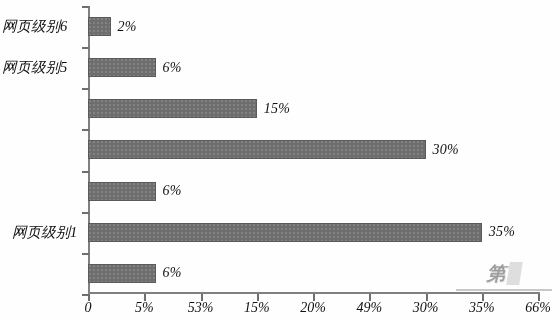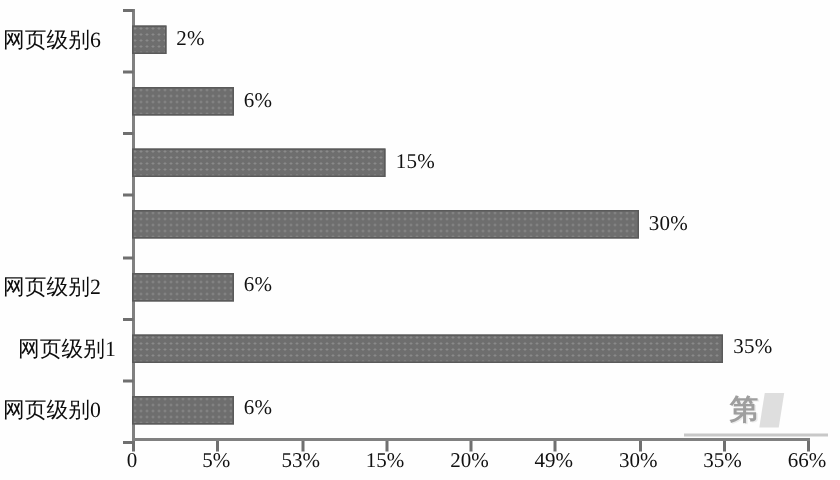--- a/index.html
+++ b/index.html
@@ -10,20 +10,21 @@
   body {
     font-family: "Liberation Serif", "DejaVu Serif", serif;
   }
 
   #chart-root {
     position: relative;
     width: 560px;
     height: 320px;
     background: #fefefe;
     overflow: hidden;
+    font-style: italic;
   }
 
   
   
   #plot-area {
     position: absolute;
     left: 88px;
     top: 6px;
     width: 450px;
     height: 288px;
@@ -174,23 +175,22 @@
     background: #bdbdbd;
   }
 </style>
 </head>
 <body>
 
 <div id="chart-root" style="background: rgb(254, 254, 254);">
 
   <div id="category-labels">
       <div class="cat-label-item" style="top: 0px; height: 41.1429px;">网页级别6</div>
-      <div class="cat-label-item" style="top: 164.571px; height: 41.1429px;">网页级别2</div>
+      <div class="cat-label-item" style="top: 41.1429px; height: 41.1429px;">网页级别5</div>
       <div class="cat-label-item" style="top: 205.714px; height: 41.1429px; margin-left: 10px;">网页级别1</div>
-      <div class="cat-label-item" style="top: 246.857px; height: 41.1429px;">网页级别0</div>
     </div>
 
   <div id="y-axis-line" style="background: rgb(128, 128, 128);"></div>
   <div id="x-axis-line" style="background: rgb(128, 128, 128);"></div>
 
   <div id="y-ticks">
       <div class="y-tick" style="top: 6px;"></div>
       <div class="y-tick" style="top: 47.1429px;"></div>
       <div class="y-tick" style="top: 88.2857px;"></div>
       <div class="y-tick" style="top: 129.429px;"></div>

